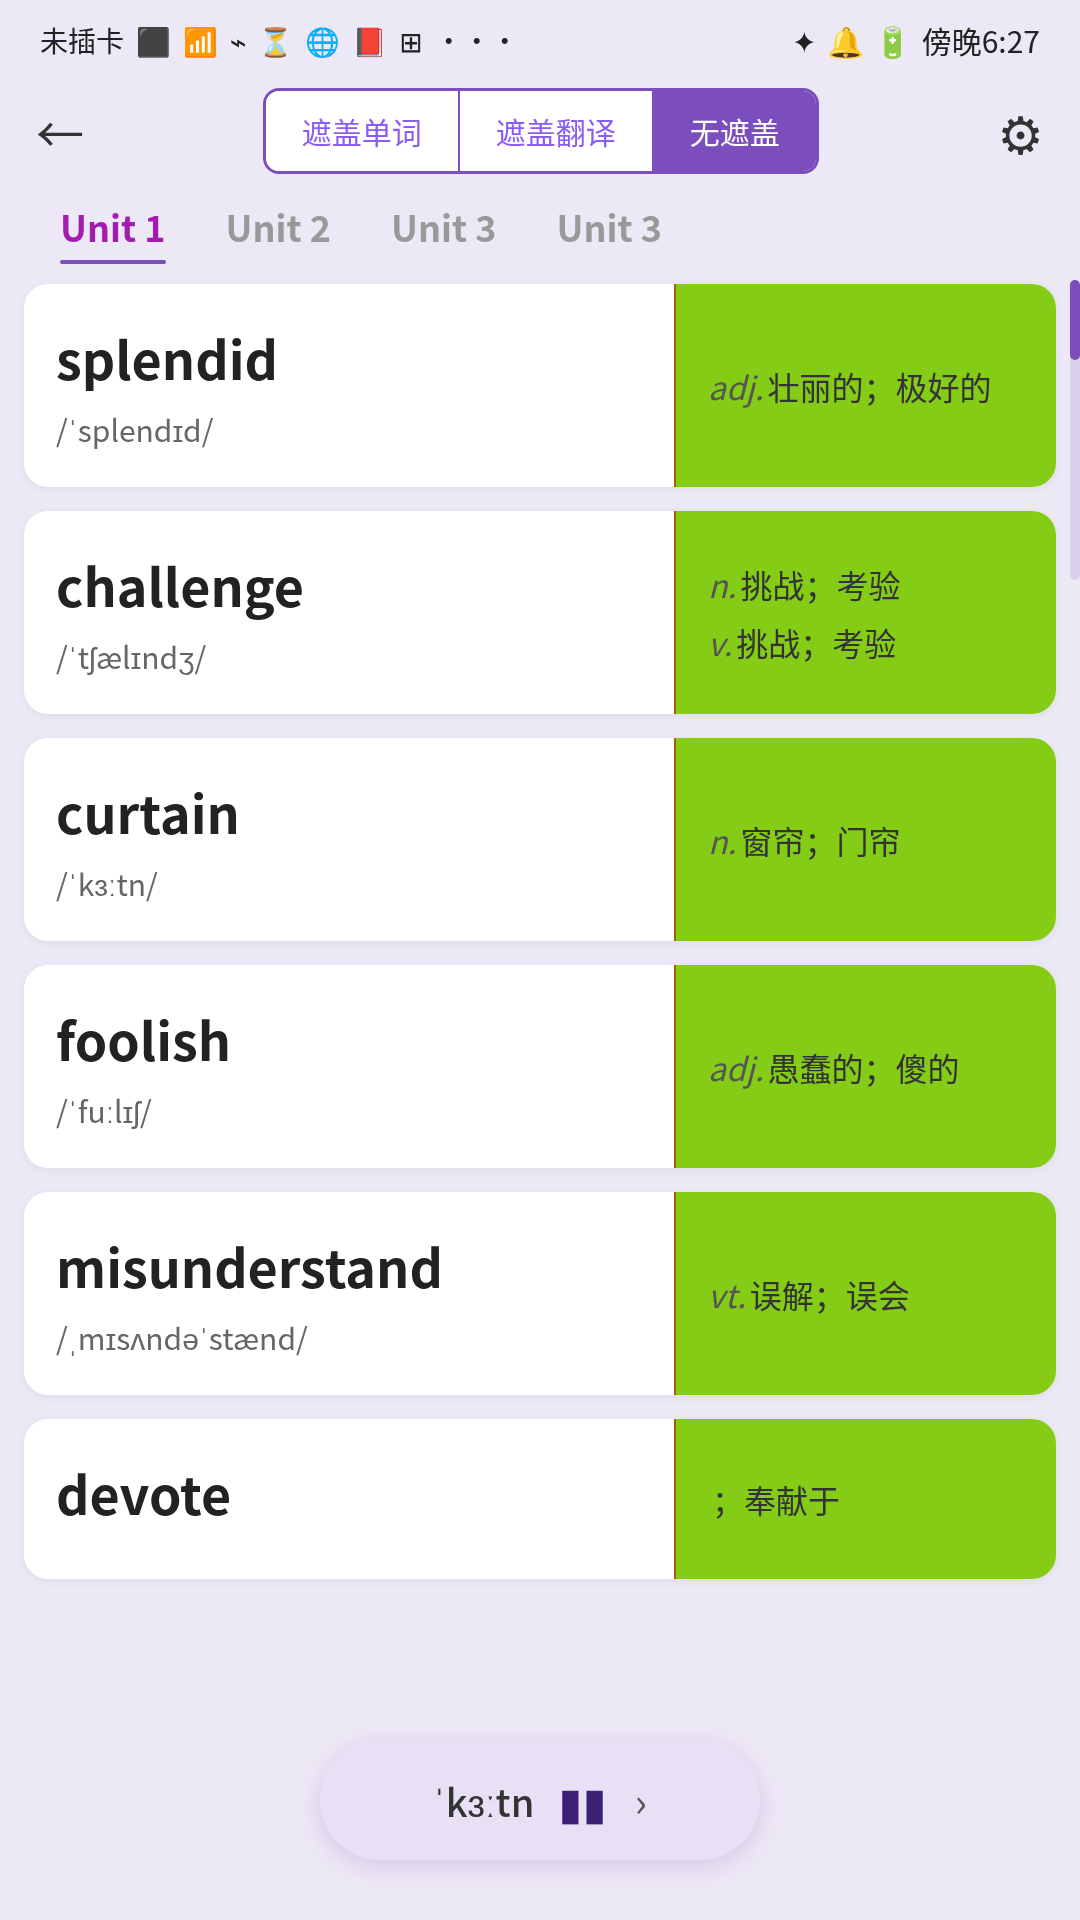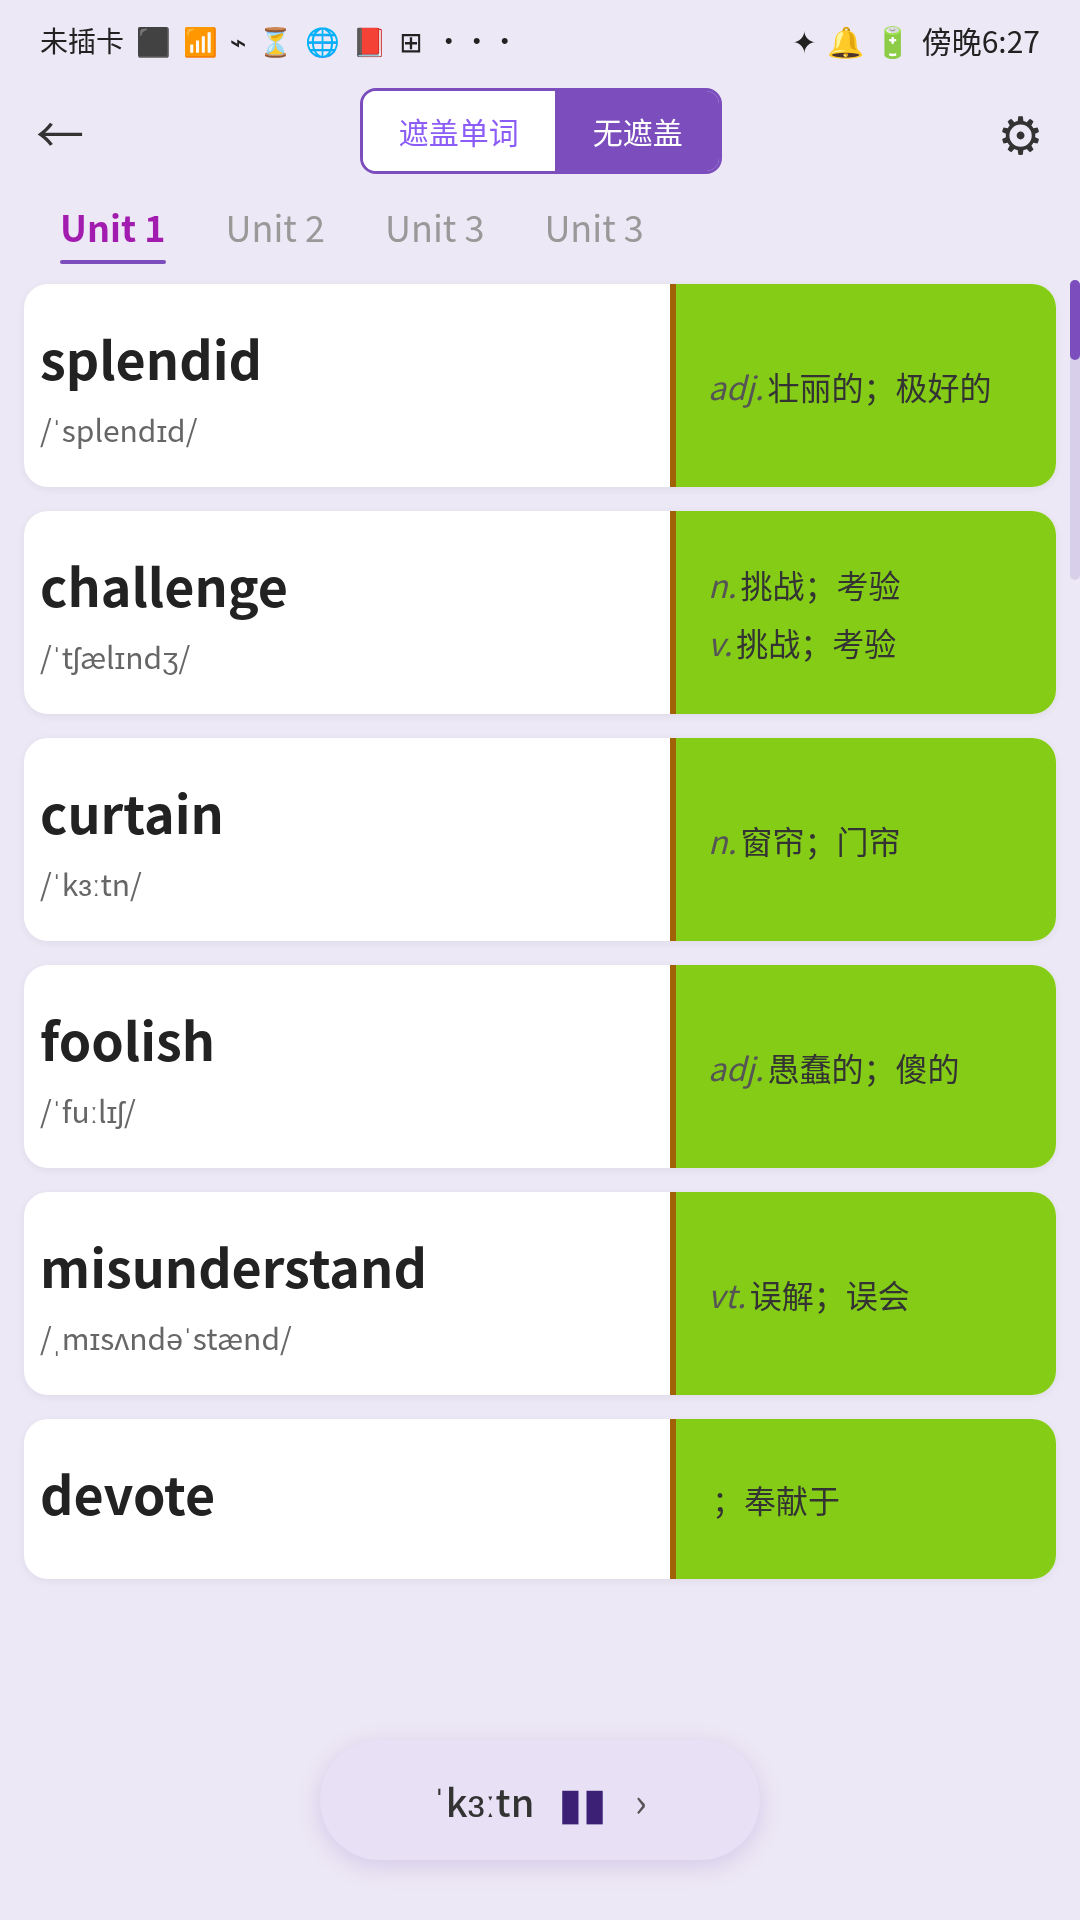--- a/index.html
+++ b/index.html
@@ -74,20 +74,21 @@
       justify-content: flex-start;
       padding: 10px 60px 24px 60px;
       gap: 60px;
     }
     .unit-tab {
       font-size: 36px;
       color: #999;
       cursor: pointer;
       padding-bottom: 8px;
       position: relative;
+      font-weight: bold;
     }
     .unit-tab.active {
       color: #a21caf;
       font-weight: bold;
     }
     .unit-tab.active::after {
       content: '';
       position: absolute;
       bottom: -4px;
       left: 0; right: 0;
@@ -108,22 +109,22 @@
     .word-card {
       background: white;
       border-radius: 24px;
       display: flex;
       min-height: 160px;
       overflow: hidden;
       box-shadow: 0 2px 8px rgba(0,0,0,0.06);
     }
     .word-left {
       flex: 1;
-      padding: 36px 16px;
-      border-right: 6px solid #a16207;
+      padding: 36px 32px;
+      border-right: 2px solid #a16207;
     }
     .word-english {
       font-size: 52px;
       font-weight: 700;
       color: #222;
       margin-bottom: 12px;
     }
     .word-phonetic {
       font-size: 30px;
       color: #666;
@@ -222,20 +223,21 @@
     <span>🔔</span>
     <span>🔋</span>
     <span>傍晚6:27</span>
   </div>
 </div>
 
 <div class="toolbar">
   <span class="back-btn">←</span>
   <div class="cover-buttons">
     <button class="cover-btn">遮盖单词</button>
+    <button class="cover-btn">遮盖翻译</button>
     <button class="cover-btn active">无遮盖</button>
   </div>
   <span class="gear-btn">⚙</span>
 </div>
 
 <div class="unit-tabs">
   <span class="unit-tab active">Unit 1</span>
   <span class="unit-tab">Unit 2</span>
   <span class="unit-tab">Unit 3</span>
   <span class="unit-tab">Unit 3</span>

